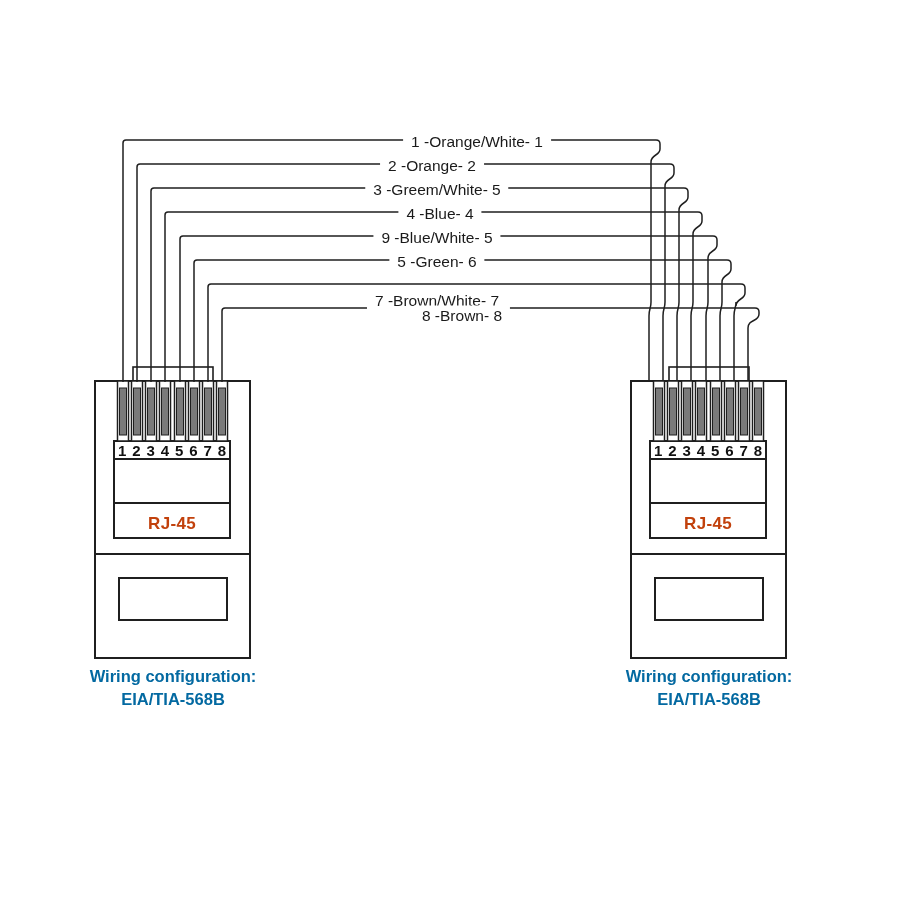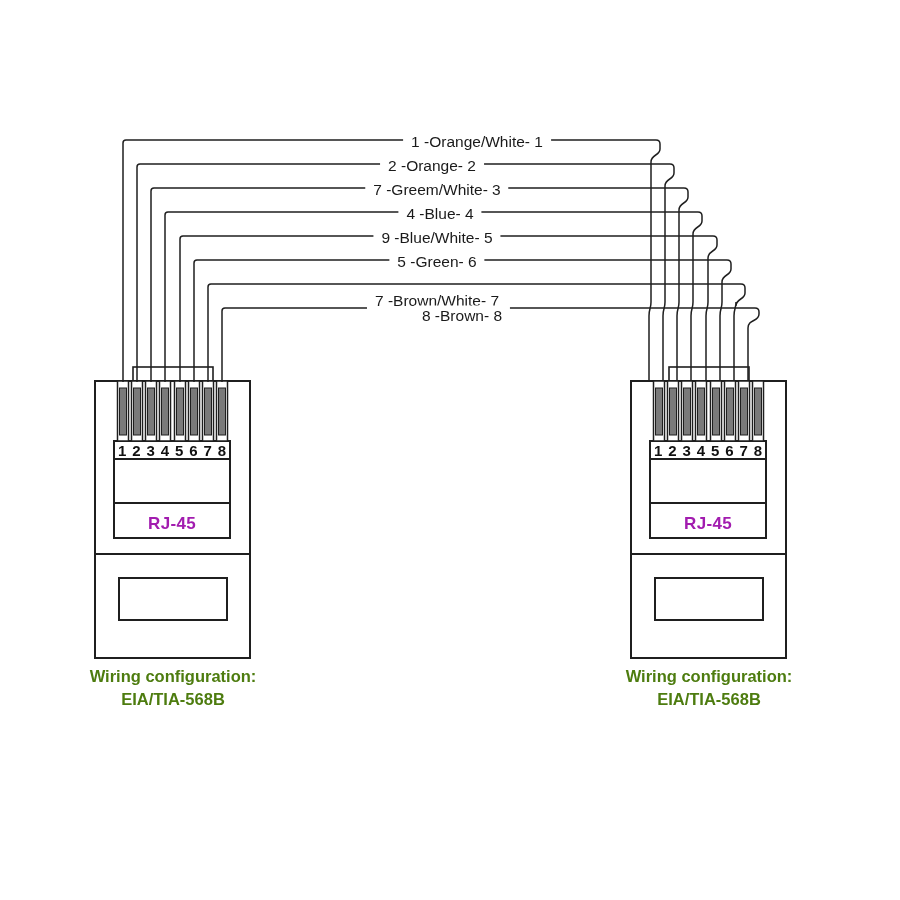--- a/index.html
+++ b/index.html
@@ -16,27 +16,27 @@
   .pin-numbers{
     position:absolute;width:116px;height:18px;box-sizing:border-box;
     display:flex;justify-content:space-between;align-items:center;
     padding:0 4px;font-weight:bold;font-size:15px;color:#111111;
   }
   #pins-left{left:114px;top:441px;}
   #pins-right{left:650px;top:441px;}
   .rj-label{
     position:absolute;width:116px;height:42px;
     display:flex;align-items:center;justify-content:center;
-    font-weight:bold;font-size:17px;color:#a21caf;letter-spacing:0.3px;
+    font-weight:bold;font-size:17px;color:#c2410c;letter-spacing:0.3px;
   }
   #rj-left{left:114px;top:503px;}
   #rj-right{left:650px;top:503px;}
   .caption{
     position:absolute;width:260px;top:665px;text-align:center;
-    font-weight:bold;font-size:16.5px;line-height:23px;color:#4d7c0f;
+    font-weight:bold;font-size:16.5px;line-height:23px;color:#0369a1;
   }
   #cap-left{left:43px;}
   #cap-right{left:579px;}
 </style>
 </head>
 <body>
 
 <div class="stage">
   <svg id="diagram-svg" width="900" height="900" viewBox="0 0 900 900">
       <g>
@@ -97,21 +97,21 @@
         <path d="M 180 382 L 180 239 Q 180 236 183 236 L 713 236 Q 717 236 717 240 L 717 245 C 717 252 708 250 708 258 L 708 302 C 708 309 706 308 706 316 L 706 381"></path>
         <path d="M 194 382 L 194 263 Q 194 260 197 260 L 727 260 Q 731 260 731 264 L 731 269 C 731 276 722 274 722 282 L 722 302 C 722 309 720 308 720 316 L 720 381"></path>
         <path d="M 208 382 L 208 287 Q 208 284 211 284 L 741 284 Q 745 284 745 288 L 745 293 C 745 300 736 298 736 306 L 736 302 C 736 309 734 308 734 316 L 734 381"></path>
         <path d="M 222 382 L 222 311 Q 222 308 225 308 L 755 308 Q 759 308 759 312 L 759 314 C 759 322 748 319 748 328 L 748 381"></path>
       </g>
     </svg>
 
   <div id="labels">
       <div class="wire-label" style="left: 437px; top: 140.5px; margin-left: 40px;">1 -Orange/White- 1</div>
       <div class="wire-label" style="left: 432px; top: 164.5px;">2 -Orange- 2</div>
-      <div class="wire-label" style="left: 437px; top: 188.5px;">7 -Greem/White- 3</div>
+      <div class="wire-label" style="left: 437px; top: 188.5px;">3 -Greem/White- 5</div>
       <div class="wire-label" style="left: 440px; top: 212.5px;">4 -Blue- 4</div>
       <div class="wire-label" style="left: 437px; top: 236.5px;">9 -Blue/White- 5</div>
       <div class="wire-label" style="left: 437px; top: 260.5px;">5 -Green- 6</div>
       <div class="wire-label" style="left: 437px; top: 284.5px; margin-top: 15px;">7 -Brown/White- 7</div>
       <div class="wire-label" style="left: 437px; top: 315px; margin-left: 25px;">8 -Brown- 8</div>
     </div>
 
   <div class="pin-numbers" id="pins-left">
       <span>1</span>
       <span>2</span>

